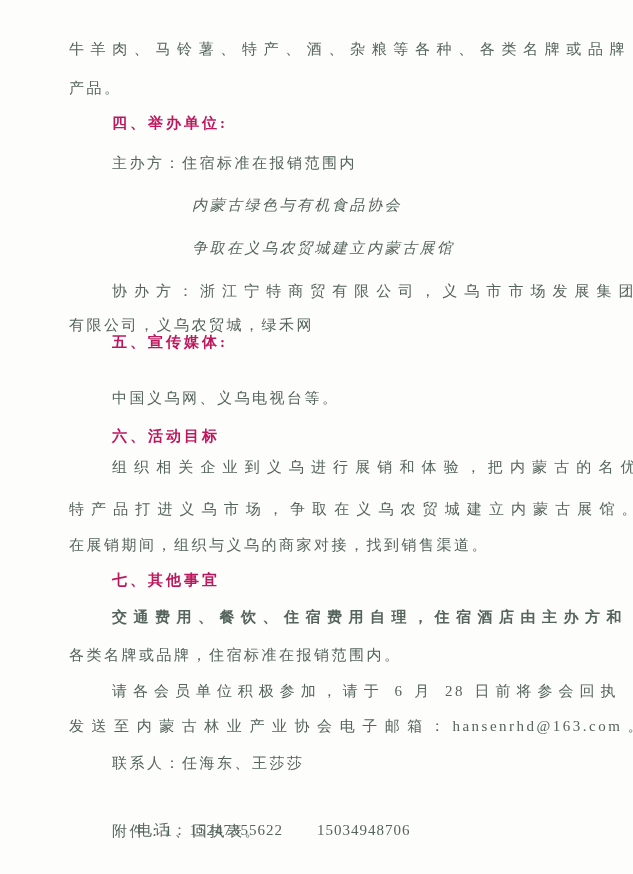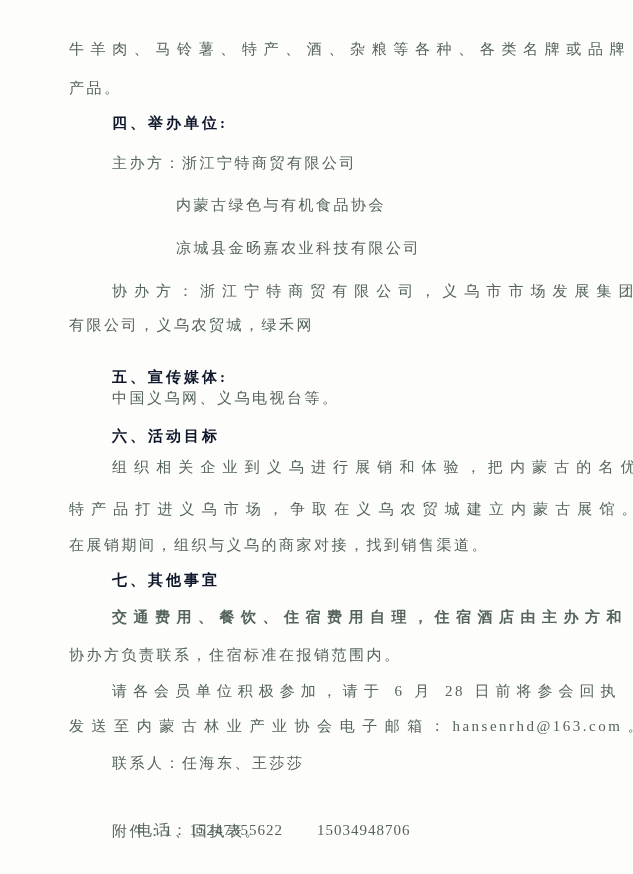--- a/index.html
+++ b/index.html
@@ -19,24 +19,24 @@
     position: absolute;
     font-size: 15px;
     line-height: 31px;
     color: #55645c;
     letter-spacing: 2.5px;
     white-space: pre-wrap;
     margin-left: 24px;
   }
   .x-hang   { left: 45px; }
   .x-indent { left: 88px; }
-  .x-org    { left: 152px; }
+  .x-org    { left: 168px; font-style: italic; }
   .heading {
     font-weight: 700;
-    color: #0f172a;
+    color: #be185d;
     letter-spacing: 3px;
   }
   .just {
     text-align: justify;
     text-align-last: justify;
     text-justify: inter-character;
   }
   .num {
     letter-spacing: 1px;
   }
@@ -45,38 +45,38 @@
 </head>
 <body>
 
 <div class="page">
 
   <div class="line x-hang just" style="top:34px;  width:558px;">牛羊肉、马铃薯、特产、酒、杂粮等各种、各类名牌或品牌</div>
   <div class="line x-hang" style="top:73px;">产品。</div>
 
   <div class="line x-indent heading" style="top:108px;">四、举办单位:</div>
 
-  <div class="line x-indent" style="top:148px;">主办方：浙江宁特商贸有限公司</div>
+  <div class="line x-indent" style="top:148px;">主办方：住宿标准在报销范围内</div>
   <div class="line x-org" style="top:190px;">内蒙古绿色与有机食品协会</div>
-  <div class="line x-org" style="top:233px;">凉城县金旸嘉农业科技有限公司</div>
+  <div class="line x-org" style="top:233px;">争取在义乌农贸城建立内蒙古展馆</div>
 
   <div class="line x-indent just" style="top:276px; width:524px;">协办方：浙江宁特商贸有限公司，义乌市市场发展集团</div>
   <div class="line x-hang" style="top:310px;">有限公司，义乌农贸城，绿禾网</div>
 
-  <div class="line x-indent heading" style="top:362px;">五、宣传媒体:</div>
+  <div class="line x-indent heading" style="top:327px;">五、宣传媒体:</div>
   <div class="line x-indent" style="top:383px;">中国义乌网、义乌电视台等。</div>
 
   <div class="line x-indent heading" style="top:421px;">六、活动目标</div>
   <div class="line x-indent just" style="top:452px; width:526px;">组织相关企业到义乌进行展销和体验，把内蒙古的名优</div>
   <div class="line x-hang just" style="top:494px; width:570px;">特产品打进义乌市场，争取在义乌农贸城建立内蒙古展馆。</div>
   <div class="line x-hang" style="top:530px;">在展销期间，组织与义乌的商家对接，找到销售渠道。</div>
 
   <div class="line x-indent heading" style="top:565px;">七、其他事宜</div>
   <div class="line x-indent just" style="top:602px; width:512px;font-weight:bold;">交通费用、餐饮、住宿费用自理，住宿酒店由主办方和</div>
-  <div class="line x-hang" style="top:640px;">协办方负责联系，住宿标准在报销范围内。</div>
+  <div class="line x-hang" style="top:640px;">各类名牌或品牌，住宿标准在报销范围内。</div>
 
   <div class="line x-indent just" style="top:676px; width:506px;">请各会员单位积极参加，请于 6 月 28 日前将参会回执</div>
   <div class="line x-hang just" style="top:711px; width:576px;">发送至内蒙古林业产业协会电子邮箱：hansenrhd@163.com。</div>
 
   <div class="line x-indent" style="top:748px;">联系人：任海东、王莎莎</div>
 
   <div class="line x-indent" style="top:784px;">
     <span>电话：</span><span class="num">15247355622</span><span class="num">15034948706</span>
   </div>
 

